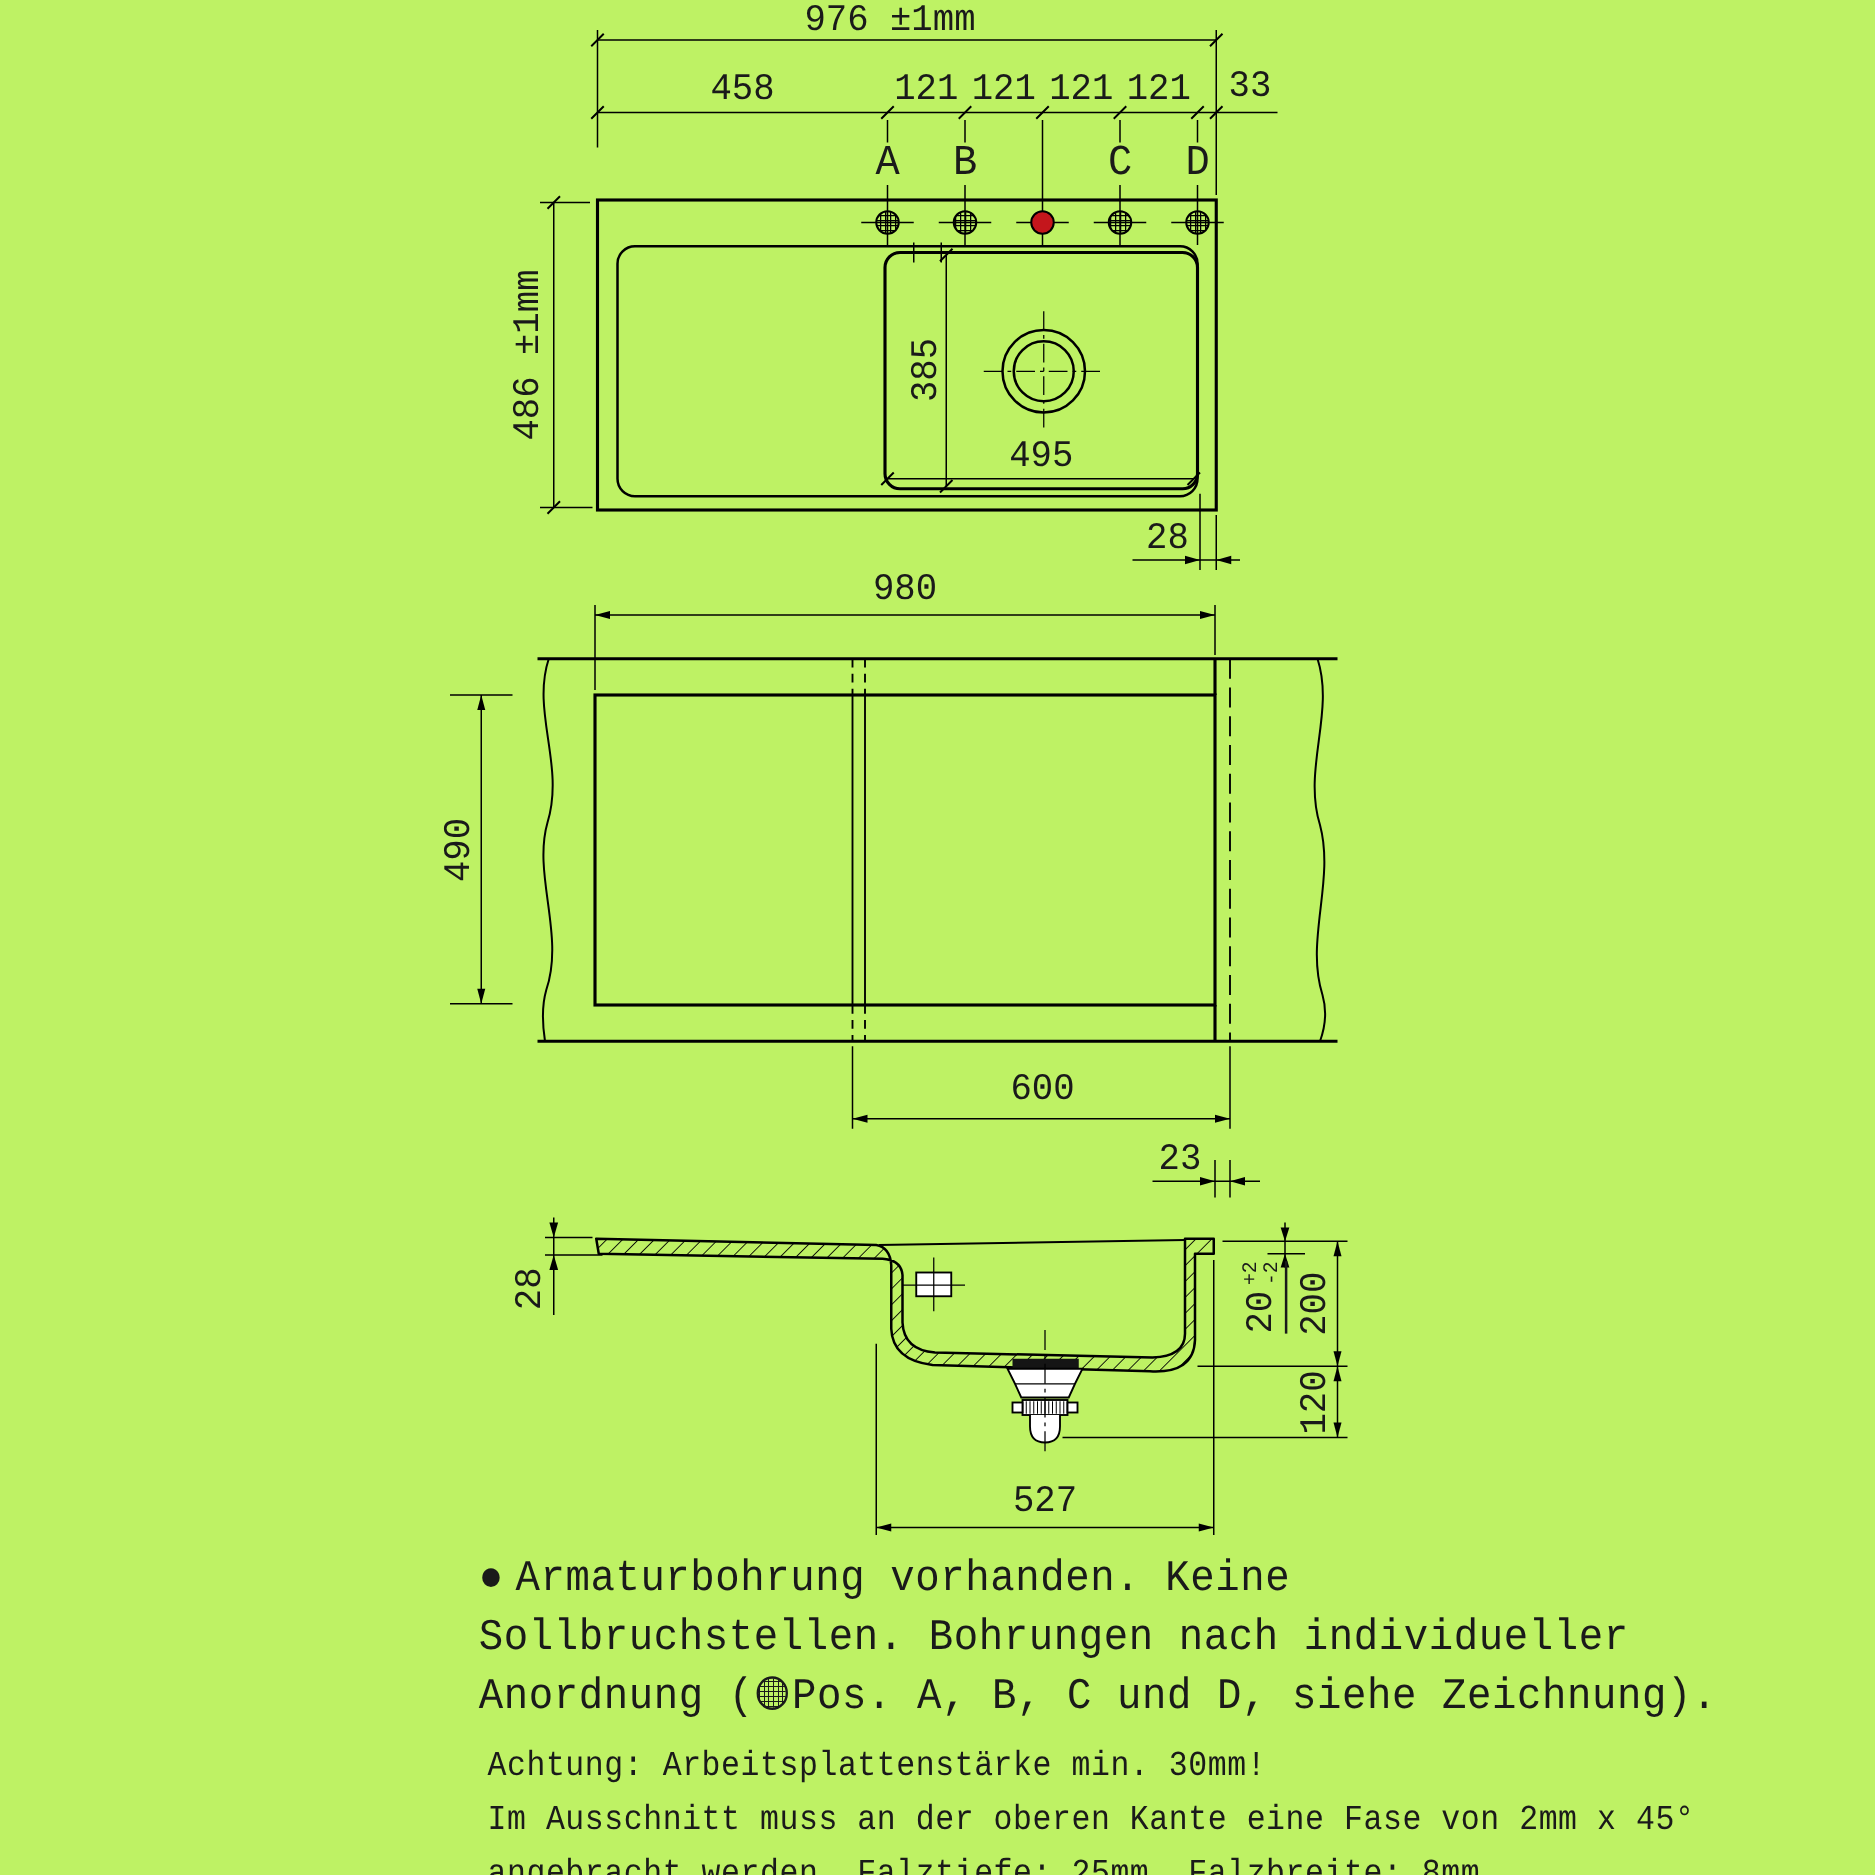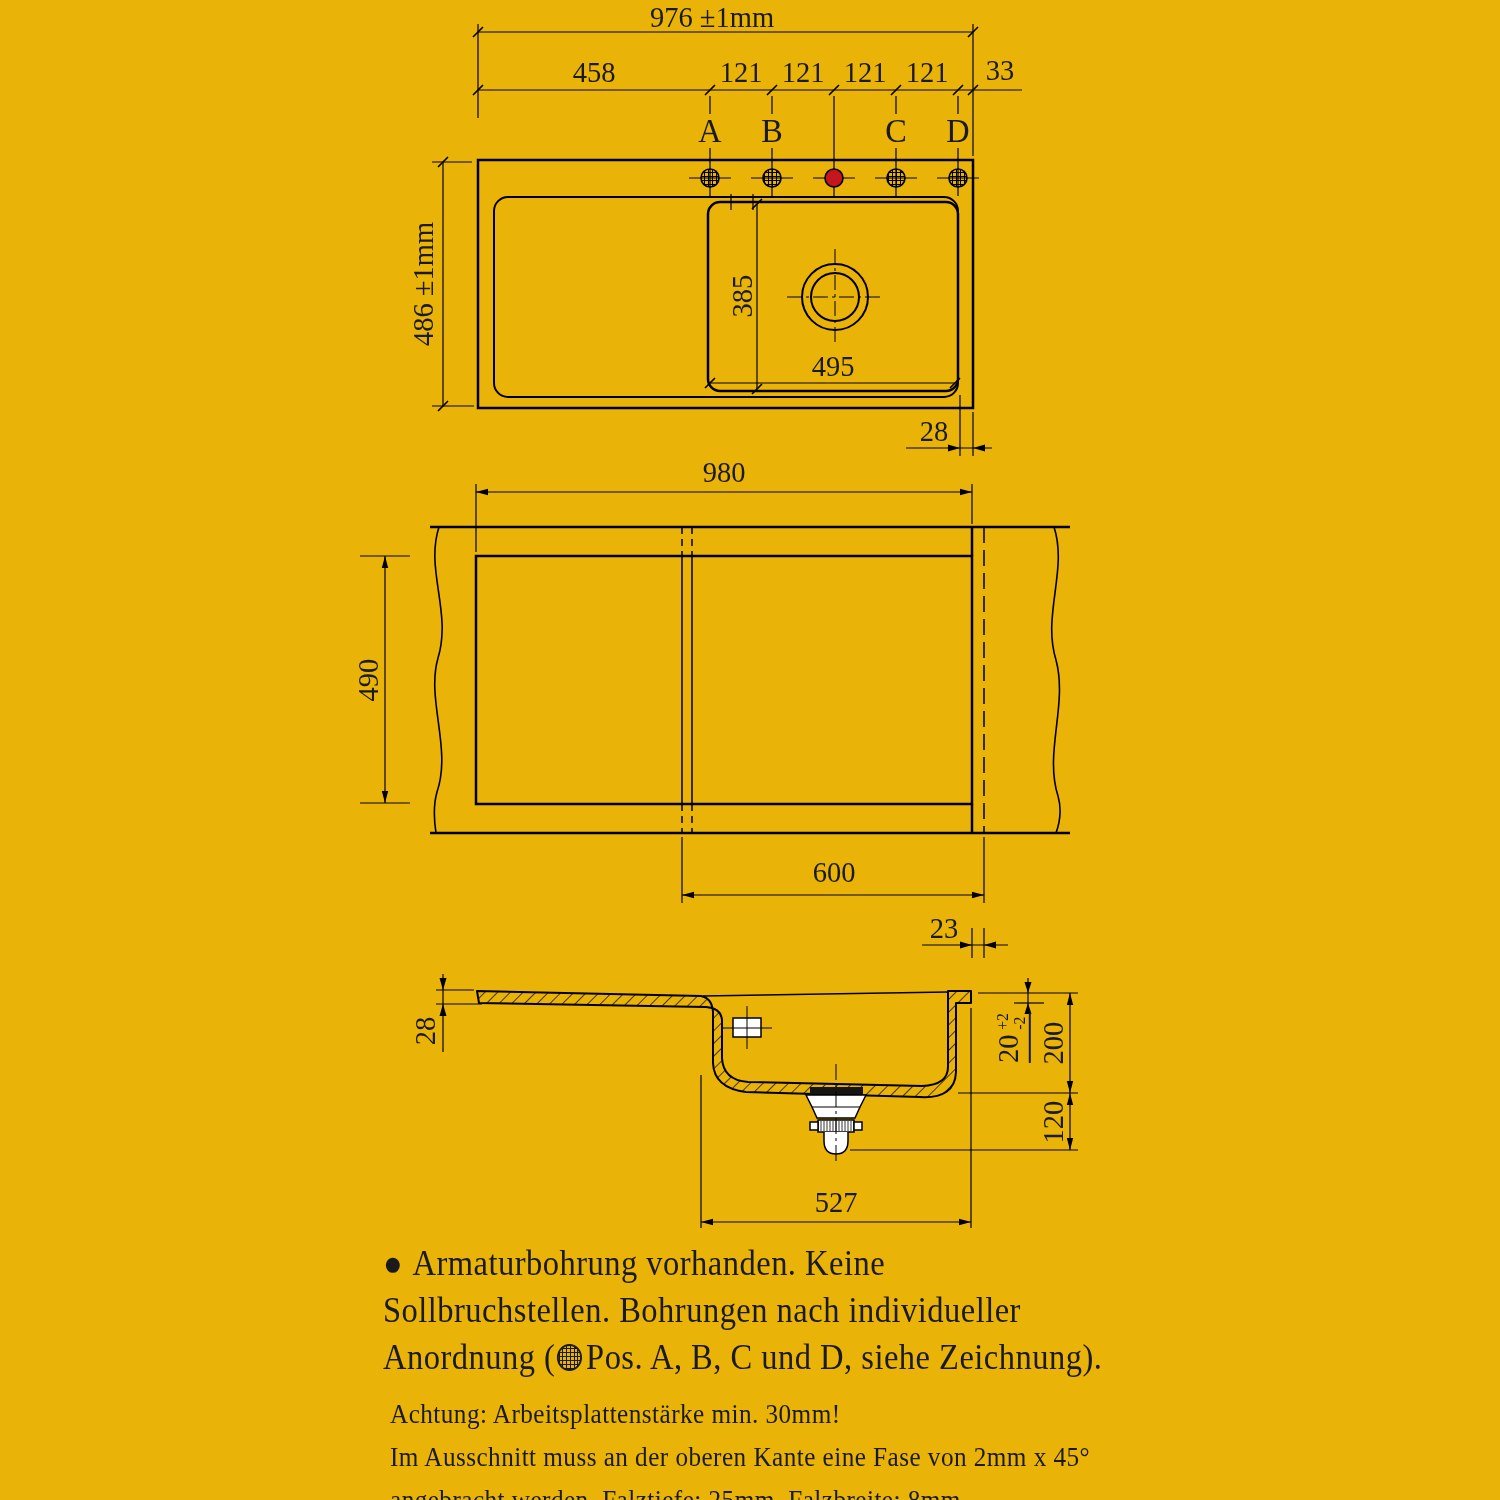--- a/index.html
+++ b/index.html
@@ -1,17 +1,17 @@
 <!DOCTYPE html>
 <html><head>
 <meta charset="utf-8">
 <style>
   html,body{margin:0;padding:0;background:#fff;}
-  .canvas{position:relative;width:1500px;height:1500px;background:#eab308;overflow:hidden;
-          font-family:Liberation Serif, serif;color:#1a1a1a;}
+  .canvas{position:relative;width:1500px;height:1500px;background:#bef264;overflow:hidden;
+          font-family:Liberation Mono, monospace;color:#1a1a1a;}
   svg{position:absolute;left:0;top:0;}
   .lbl{position:absolute;white-space:nowrap;font-size:30px;color:#1a1a1a;}
   .hlab{transform:translate(-50%,-50%) scaleX(.95);}
   .vlab{transform:translate(-50%,-50%) rotate(-90deg) scaleX(.95);}
   .letter{font-size:34px;}
   .ul{border-bottom:2px solid #1a1a1a;padding-bottom:1px;}
   .tolstack{display:inline-flex;flex-direction:column;font-size:0.55em;line-height:1.05;margin-left:5px;vertical-align:middle;}
   .note-big{position:absolute;left:383px;top:1240px;font-size:35px;line-height:47px;
             transform:scaleX(.93);transform-origin:left top;letter-spacing:.5px;}
   .note-small{position:absolute;left:390px;top:1392px;font-size:28px;line-height:43px;

